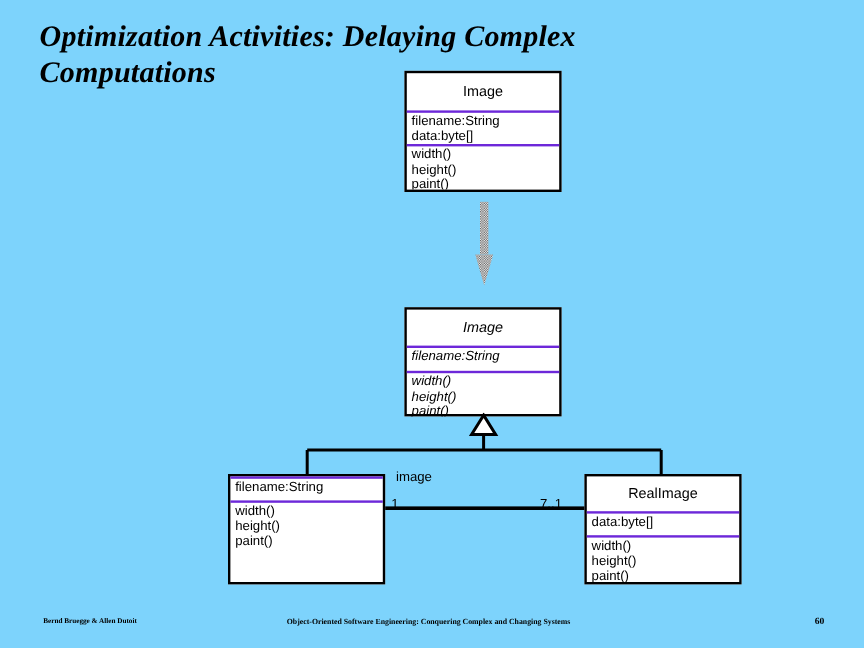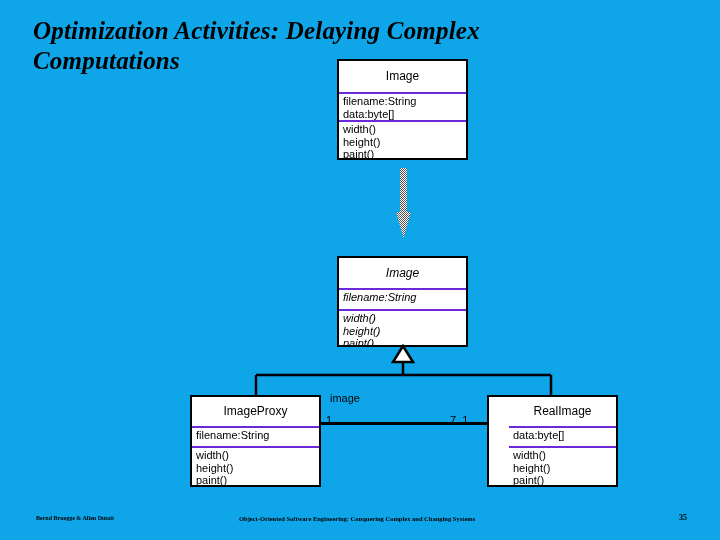--- a/index.html
+++ b/index.html
@@ -10,21 +10,21 @@
     width: 720px;
     height: 540px;
     background: #ffffff;
     font-family: "Liberation Sans", sans-serif;
     overflow: hidden;
   }
   #slide {
     position: relative;
     width: 720px;
     height: 540px;
-    background: #0ea5e9;
+    background: #7dd3fc;
   }
 
   
   #slide-title {
     position: absolute;
     left: 33px;
     top: 16px;
     width: 520px;
     font-family: "Liberation Serif", serif;
     font-style: italic;
@@ -100,21 +100,20 @@
   #class-imageproxy .uml-name { height: 29px; }
   #class-imageproxy .c-attrs  { height: 20px; }
   #class-imageproxy .c-ops    { height: 41px; }
 
   
   #class-realimage {
     left: 487px;
     top: 395px;
     width: 131px;
     height: 92px;
-    padding-left: 20px;
   }
   #class-realimage .uml-name { height: 29px; }
   #class-realimage .c-attrs  { height: 20px; }
   #class-realimage .c-ops    { height: 41px; }
 
   
   #refine-arrow {
     position: absolute;
     left: 394px;
     top: 168px;
@@ -227,21 +226,20 @@
     <line x1="223" y1="18" x2="223" y2="31" stroke="#000000" stroke-width="2.5"></line>
 
     <line x1="76" y1="31" x2="371" y2="31" stroke="#000000" stroke-width="2.5"></line>
 
     <line x1="76" y1="31" x2="76" y2="52" stroke="#000000" stroke-width="2.5"></line>
 
     <line x1="371" y1="31" x2="371" y2="52" stroke="#000000" stroke-width="2.5"></line>
   </svg>
 
   <div class="uml-class" id="class-imageproxy">
-    <div class="uml-name">ImageProxy</div>
     <div class="uml-compartment c-attrs">
       <div class="row">filename:String</div>
     </div>
     <div class="uml-compartment c-ops">
       <div class="row">width()</div>
       <div class="row">height()</div>
       <div class="row">paint()</div>
     </div>
   </div>
 
@@ -257,15 +255,15 @@
     </div>
   </div>
 
   <div id="association-line"></div>
   <div class="assoc-label" id="assoc-role-name">image</div>
   <div class="assoc-label" id="assoc-mult-left">1</div>
   <div class="assoc-label" id="assoc-mult-right">7..1</div>
 
   <div class="footer" id="footer-authors">Bernd Bruegge &amp; Allen Dutoit</div>
   <div class="footer" id="footer-booktitle">Object-Oriented Software Engineering: Conquering Complex and Changing Systems</div>
-  <div class="footer" id="footer-pagenumber">35</div>
+  <div class="footer" id="footer-pagenumber">60</div>
 
 </div>
 
 </body></html>

